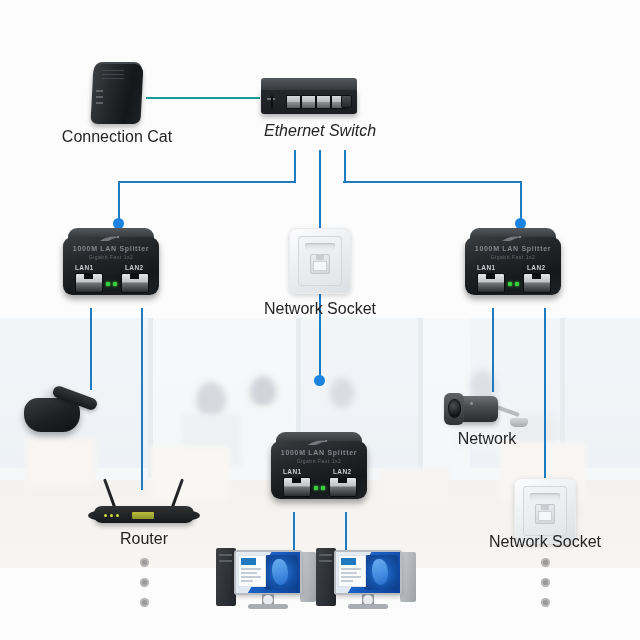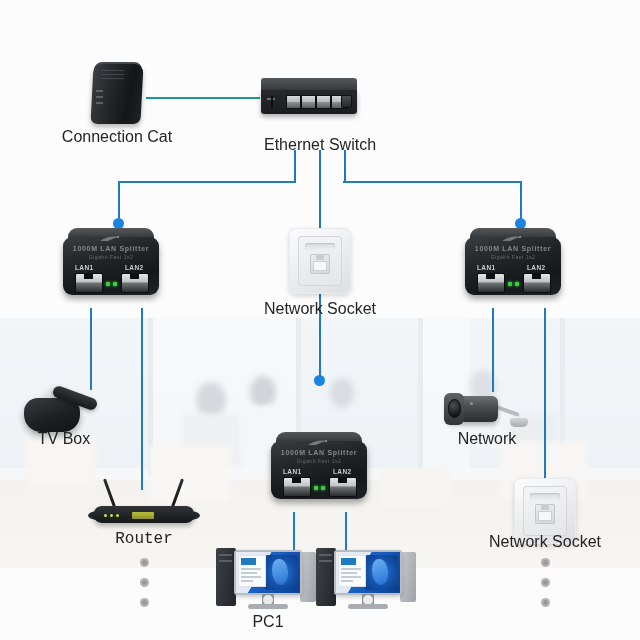--- a/index.html
+++ b/index.html
@@ -235,21 +235,21 @@
     <div class="face"></div>
     <div class="tag"></div>
     <div class="port" style="left:25px;"></div>
     <div class="port" style="left:40px;"></div>
     <div class="port" style="left:55px;"></div>
     <div class="port" style="left:70px;"></div>
     <div class="port" style="left:85px;width:0;"></div>
     <div class="port" style="left:10px;width:0;"></div>
     <div class="pwr"></div>
   </div>
-  <div class="lbl" style="left:238px;top:136px;width:164px;">Ethernet Switch</div>
+  <div class="lbl" style="left:238px;top:122px;width:164px;font-style:italic;">Ethernet Switch</div>
 
   <div class="splitter" style="left:63px;top:228px;">
     <div class="top"></div>
     <div class="body"></div>
     <svg class="logo" viewBox="0 0 24 9">
       <path d="M1 6 Q9 0 21 2 Q14 3 9 6 Z" fill="#7d8185" opacity=".9"></path>
       <circle cx="19" cy="2" r="1.1" fill="#8e9296"></circle>
     </svg>
     <div class="brand">1000M LAN Splitter</div>
     <div class="sub">Gigabit Fast 1x2</div>
@@ -294,34 +294,33 @@
         <i></i>
       </div>
     <div class="lite" style="left:43px;"></div>
     <div class="lite" style="left:50px;"></div>
   </div>
 
   <div class="tvbox" style="left:22px;top:390px;">
     <div class="puck"></div>
     <div class="remote"></div>
   </div>
-  <div class="lbl" style="left:0px;top:430px;width:128px;">TV Box</div>
 
   <div class="router" style="left:88px;top:478px;">
     <div class="ant" style="left:20px;top:0px;transform:rotate(-20deg);"></div>
     <div class="ant" style="left:88px;top:0px;transform:rotate(20deg);"></div>
     <div class="wing" style="left:0px;"></div>
     <div class="wing" style="left:90px;"></div>
     <div class="base"></div>
     <div class="panel"></div>
     <div class="led" style="left:16px;"></div>
     <div class="led" style="left:22px;"></div>
     <div class="led" style="left:28px;"></div>
   </div>
-  <div class="lbl" style="left:84px;top:530px;width:120px;font-family:Liberation Mono, monospace;">Router</div>
+  <div class="lbl" style="left:84px;top:530px;width:120px;">Router</div>
 
   <div class="cam" style="left:444px;top:388px;">
     <div class="arm"></div>
     <div class="mount"></div>
     <div class="barrel"></div>
     <div class="hood"></div>
     <div class="lens"></div>
     <div class="ring"></div>
   </div>
   <div class="lbl" style="left:432px;top:430px;width:110px;">Network</div>
@@ -375,21 +374,20 @@
           <span style="top:16px;width:16px;"></span>
           <span style="top:20px;width:20px;"></span>
           <span style="top:24px;width:12px;"></span>
         </div>
       </div>
     </div>
     <div class="neck"></div>
     <div class="cir"></div>
     <div class="foot"></div>
   </div>
-  <div class="lbl" style="left:216px;top:613px;width:104px;">PC1</div>
 
   <div class="pc" style="left:316px;top:546px;">
     <div class="tower" style="left:0px;">
         <b></b>
         <i></i>
       </div>
     <div class="twr2" style="left:84px;"></div>
     <div class="mon">
       <div class="scr">
         <div class="w11">

